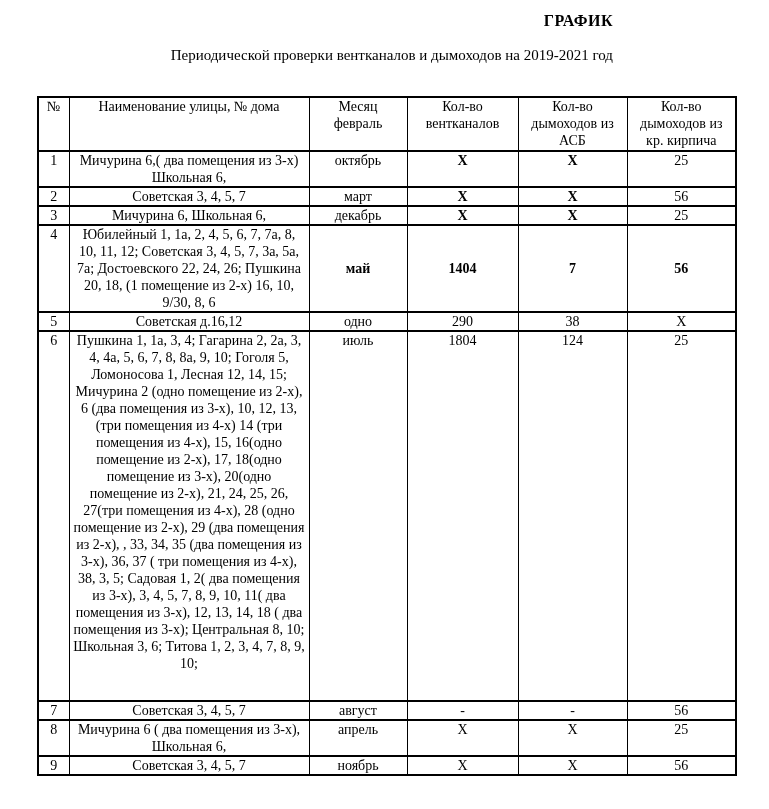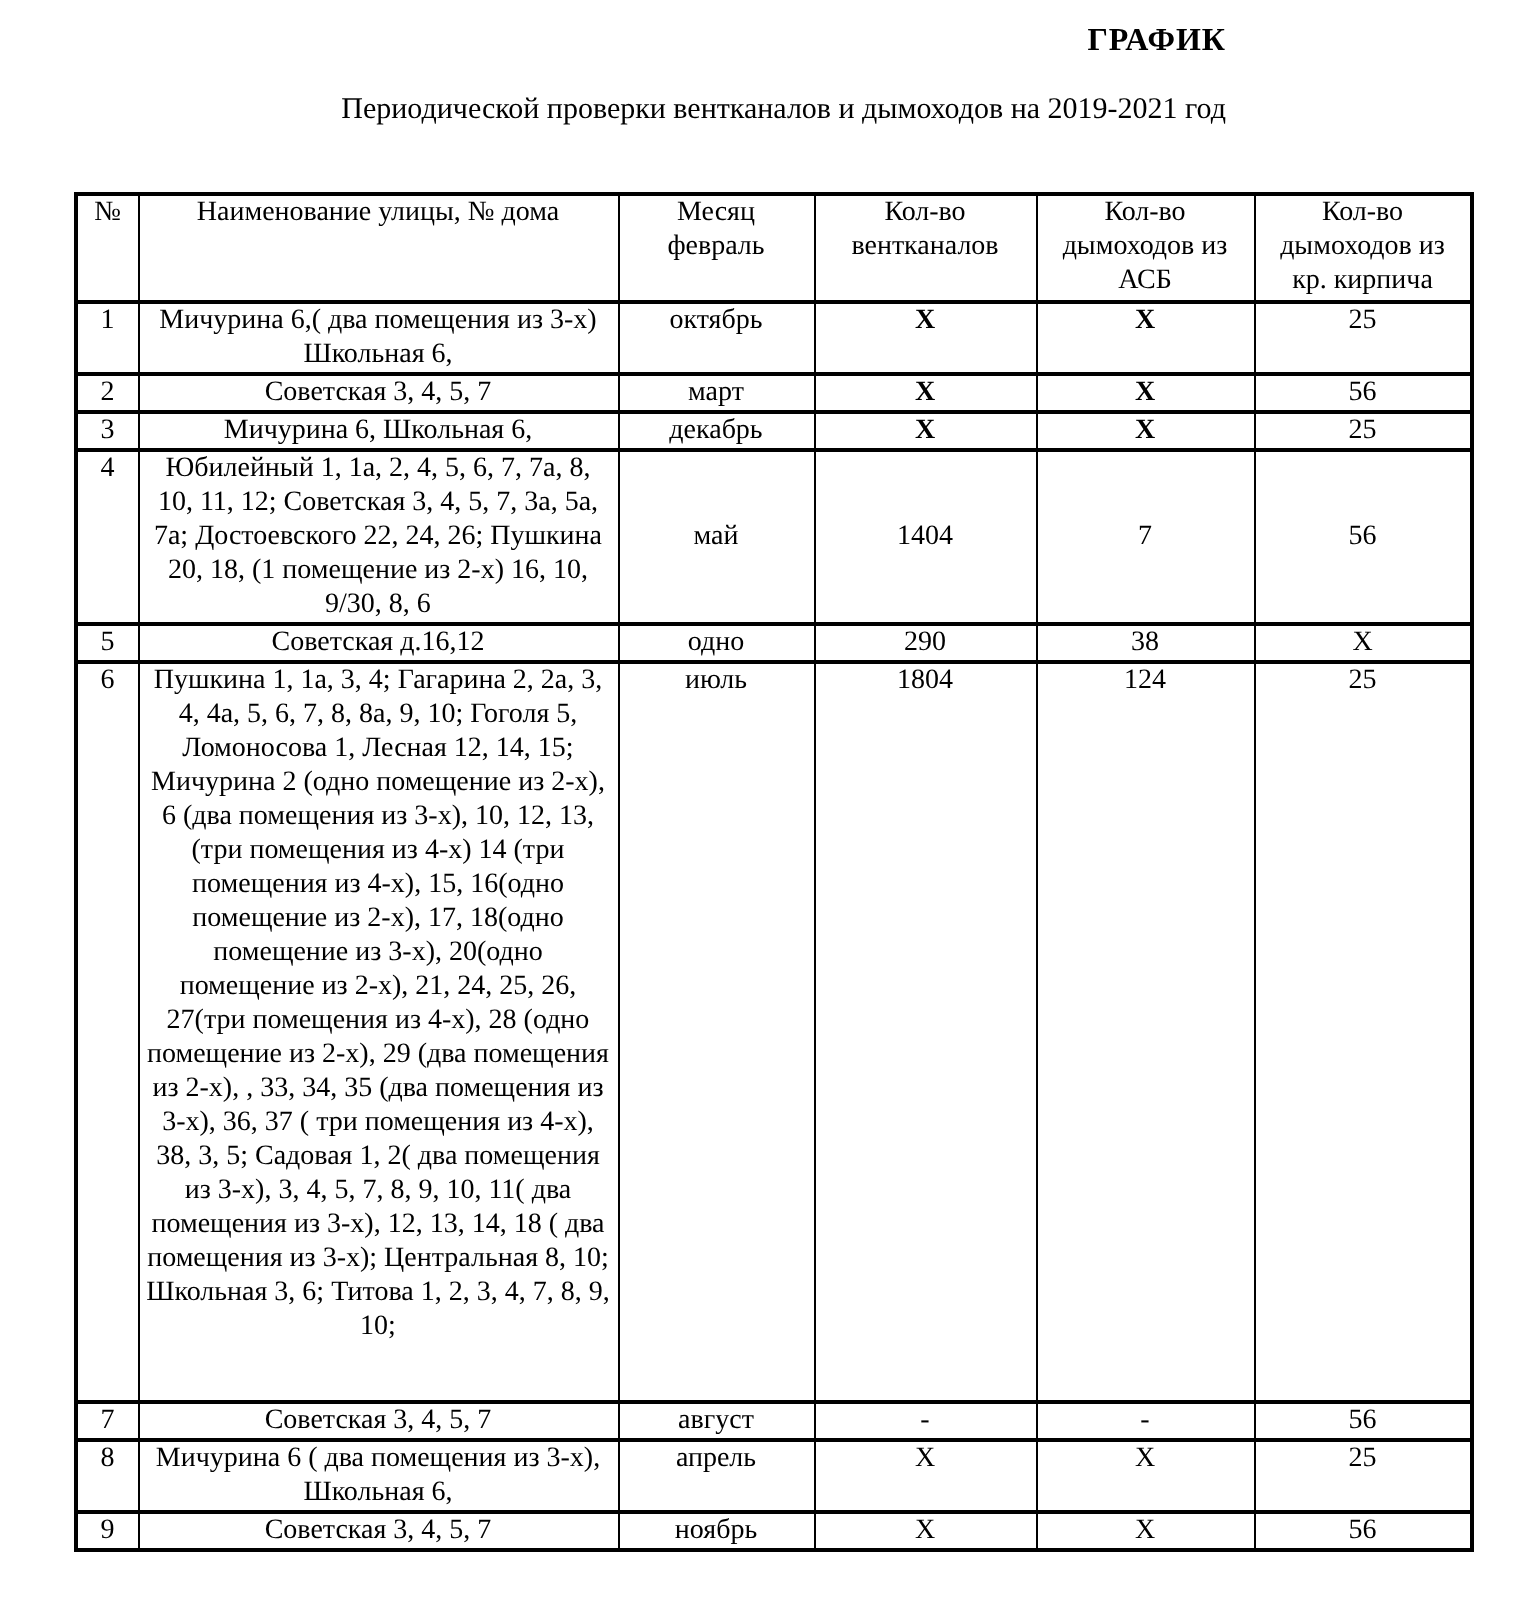--- a/index.html
+++ b/index.html
@@ -42,21 +42,21 @@
   tr.r3    { height: 17px; }
   tr.r4    { height: 86px; }
   tr.r5    { height: 17px; }
   tr.r6    { height: 370px; }
   tr.r7    { height: 17px; }
   tr.r8    { height: 34px; }
   tr.r9    { height: 17px; }
   tr.r10   { height: 17px; }
 
   td.bold  { font-weight: bold; }
-  td.vmid  { vertical-align: middle; }
+  td.vmid  { vertical-align: middle; font-weight: bold; }
   td.voff  { }
 </style>
 </head>
 <body>
 
 <div class="page">
 
   <div class="doc-header">
     <div class="doc-title">ГРАФИК</div>
     <div class="doc-subtitle">Периодической проверки вентканалов и дымоходов на 2019-2021 год</div>

